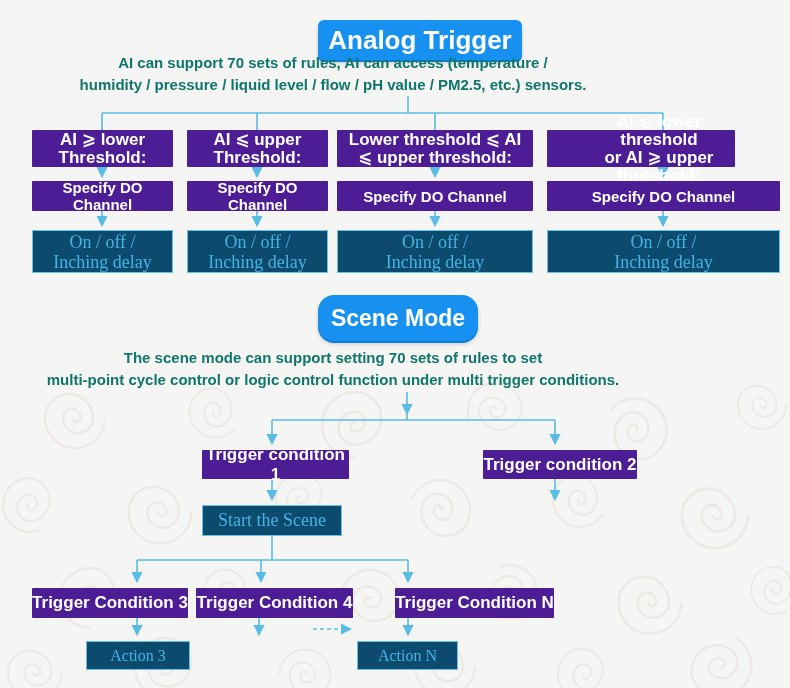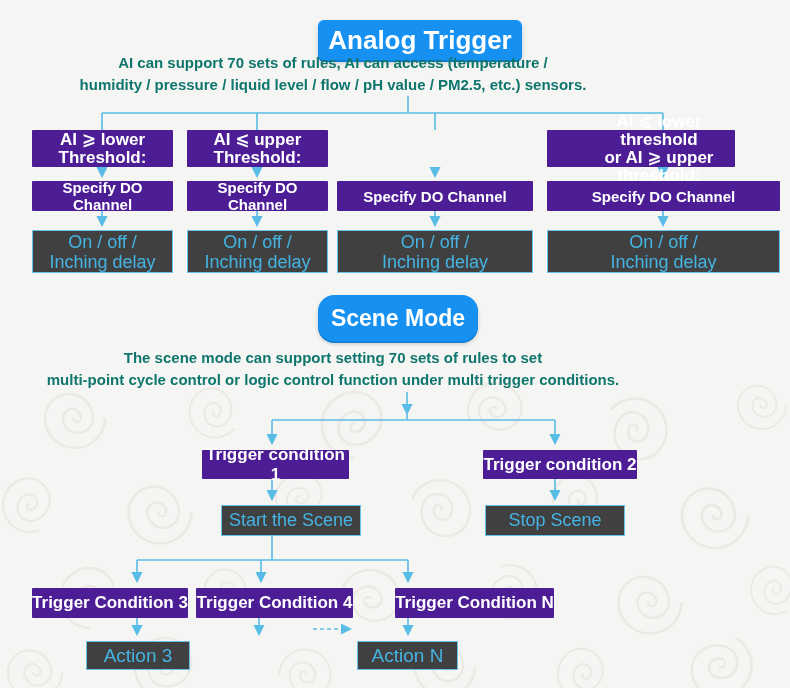--- a/index.html
+++ b/index.html
@@ -19,27 +19,27 @@
   .node{position:absolute;z-index:2;box-sizing:border-box;display:flex;align-items:center;justify-content:center;text-align:center;white-space:pre-line;}
   .title-btn{
     background:#1691f1;color:#ffffff;font-weight:bold;
     border-radius:6px;box-shadow:0 2px 0 #0d7fd6, 0 3px 4px rgba(0,0,0,0.18);
   }
   .desc{
     color:#0f766e;font-weight:600;font-size:15px;line-height:22px;
     left:0;width:666px;justify-content:center;
   }
   .obox{background:#4c1d95;color:#ffffff;font-weight:600;border-radius:1px;}
-  .wbox{background:#404040;border:1.4px solid #66c2e8;color:#45b3e2;}
+  .wbox{background:#0c4a6e;border:1.4px solid #66c2e8;color:#45b3e2;font-family:Liberation Serif, serif;}
   .cond{font-size:17px;line-height:18px;}
   .chan{font-size:15px;}
   .outp{font-size:18px;line-height:20px;font-weight:500;}
   .tbox{font-size:17px;}
   .rbox{font-size:18px;}
-  .abox{font-size:19px;}
+  .abox{font-size:16px;}
 </style>
 </head>
 <body>
 
 <div class="canvas">
 
   <svg class="deco" width="790" height="688" aria-hidden="true">
     <defs>
       <path id="swirl" d="M 30,0 A 30,30 0 0 1 -30,0 A 24,24 0 0 1 18,0 A 15,15 0 0 1 -12,0 A 9,9 0 0 1 6,0 A 4,4 0 0 1 -2,0"></path>
     </defs>
@@ -123,40 +123,41 @@
   <div class="node obox chan" style="left:32px;top:181px;width:141px;height:30px;">Specify DO Channel</div>
   <div class="node wbox outp" style="left:32px;top:230px;width:141px;height:43px;">On / off /
 Inching delay</div>
 
   <div class="node obox cond" style="left:187px;top:130px;width:141px;height:37px;">AI ⩽ upper
 Threshold:</div>
   <div class="node obox chan" style="left:187px;top:181px;width:141px;height:30px;">Specify DO Channel</div>
   <div class="node wbox outp" style="left:187px;top:230px;width:141px;height:43px;">On / off /
 Inching delay</div>
 
+  <div class="node obox cond" style="left:337px;top:130px;width:196px;height:37px;">Lower threshold ⩽ AI
+⩽ upper threshold:</div>
   <div class="node obox chan" style="left:337px;top:181px;width:196px;height:30px;">Specify DO Channel</div>
   <div class="node wbox outp" style="left:337px;top:230px;width:196px;height:43px;">On / off /
 Inching delay</div>
 
   <div class="node obox cond" style="left:547px;top:130px;width:188px;height:37px;padding-left:36px;">AI ⩽ lower threshold
 or AI ⩾ upper threshold:</div>
   <div class="node obox chan" style="left:547px;top:181px;width:233px;height:30px;">Specify DO Channel</div>
   <div class="node wbox outp" style="left:547px;top:230px;width:233px;height:43px;">On / off /
 Inching delay</div>
 
   <div class="node title-btn" style="left:318px;top:295px;width:160px;height:46px;font-size:23px;border-radius:16px;">Scene Mode</div>
 
   <div class="node desc" style="top:347px;height:44px;">The scene mode can support setting 70 sets of rules to set
 multi-point cycle control or logic control function under multi trigger conditions.</div>
 
   <div class="node obox tbox" style="left:202px;top:450px;width:147px;height:29px;">Trigger condition 1</div>
   <div class="node obox tbox" style="left:483px;top:450px;width:154px;height:29px;">Trigger condition 2</div>
 
-  <div class="node wbox rbox" style="left:202px;top:505px;width:140px;height:31px;margin-left:19px;">Start the Scene</div>
-  <div class="node wbox rbox" style="left:485px;top:505px;width:140px;height:31px;">Stop Scene</div>
+  <div class="node wbox rbox" style="left:202px;top:505px;width:140px;height:31px;">Start the Scene</div>
 
   <div class="node obox tbox" style="left:32px;top:588px;width:156px;height:30px;">Trigger Condition 3</div>
   <div class="node obox tbox" style="left:196px;top:588px;width:157px;height:30px;">Trigger Condition 4</div>
   <div class="node obox tbox" style="left:362px;top:588px;width:159px;height:30px;margin-left:33px;">Trigger Condition N</div>
 
   <div class="node wbox abox" style="left:86px;top:641px;width:104px;height:29px;">Action 3</div>
   <div class="node wbox abox" style="left:357px;top:641px;width:101px;height:29px;">Action N</div>
 
 </div>
 

